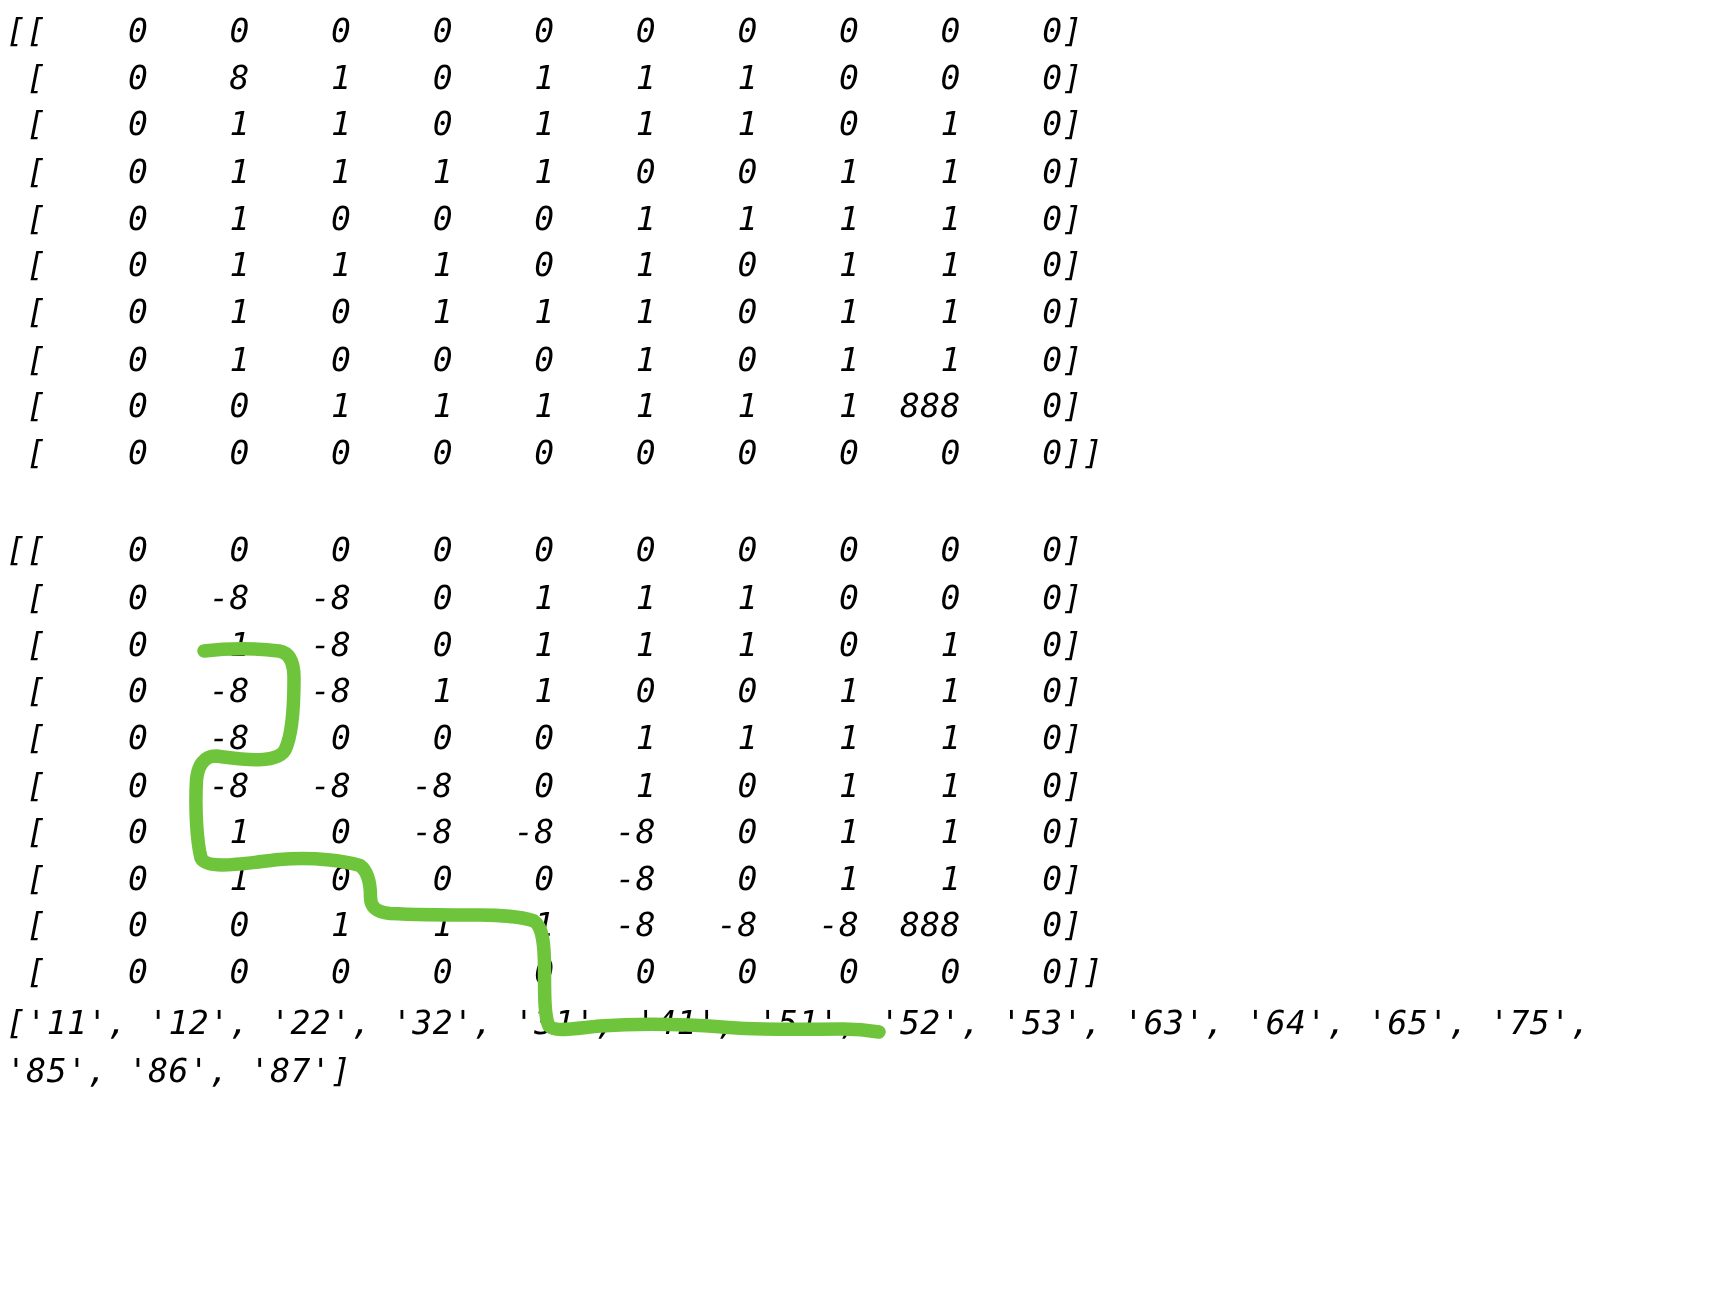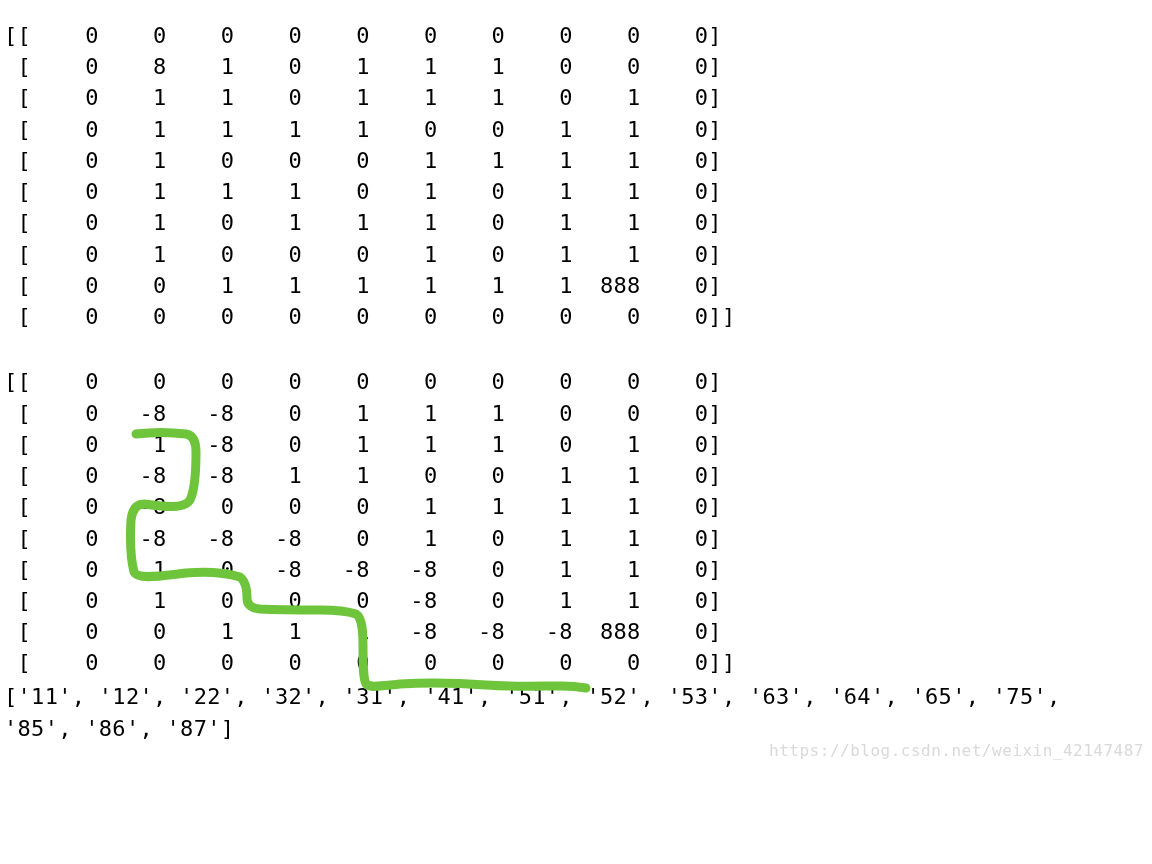--- a/index.html
+++ b/index.html
@@ -8,21 +8,22 @@
     background: #ffffff;
     font-family: "Menlo", "Consolas", "DejaVu Sans Mono", monospace;
     font-size: 22px;
     color: #000000;
     width: 1152px;
     height: 864px;
     overflow: hidden;
   }
   .page {
     position: relative;
-    padding: 20px 4px;
+    padding: 6px 4px;
+    font-style: italic;
   }
   .matrix {
     font-family: "Menlo", "Consolas", "DejaVu Sans Mono", monospace;
     white-space: pre;
     line-height: 1.42;
     letter-spacing: 0.3px;
   }
   .spacer {
     height: 34px;
   }
@@ -104,14 +105,13 @@
          C 280 610 304 610 320 610
          C 336 610 350 612 356 614
          C 362 618 363 630 363 646
          C 363 664 363 678 366 684
          C 370 688 380 686 400 684
          C 430 682 460 683 486 685
          C 512 687 540 686 562 686
          C 572 686 580 687 586 688"></path>
   </svg>
 
-  <div class="watermark">https://blog.csdn.net/weixin_42147487</div>
 </div>
 
 </body></html>

